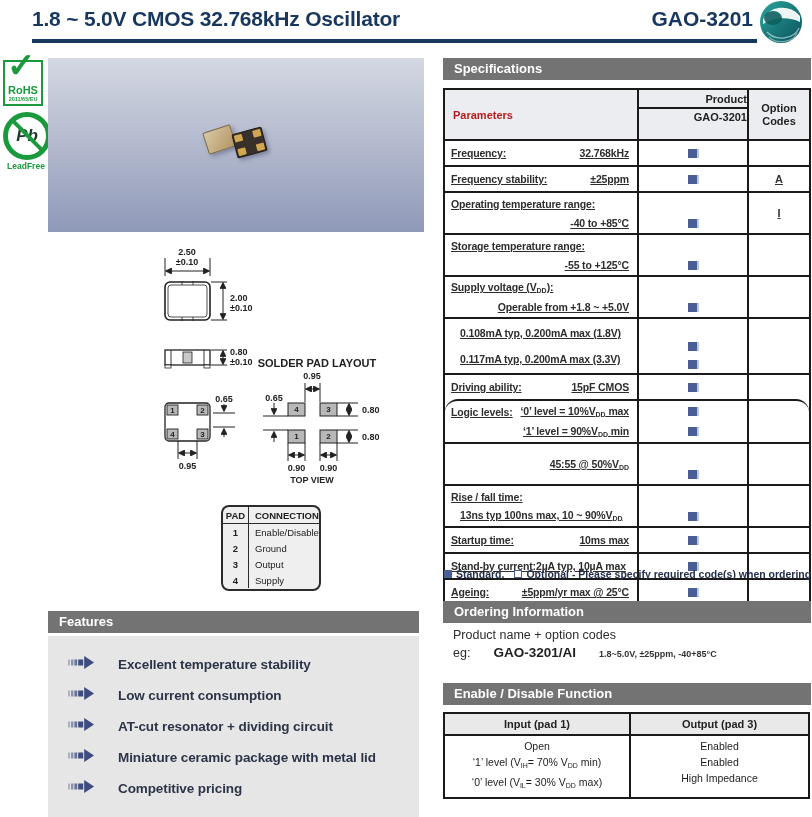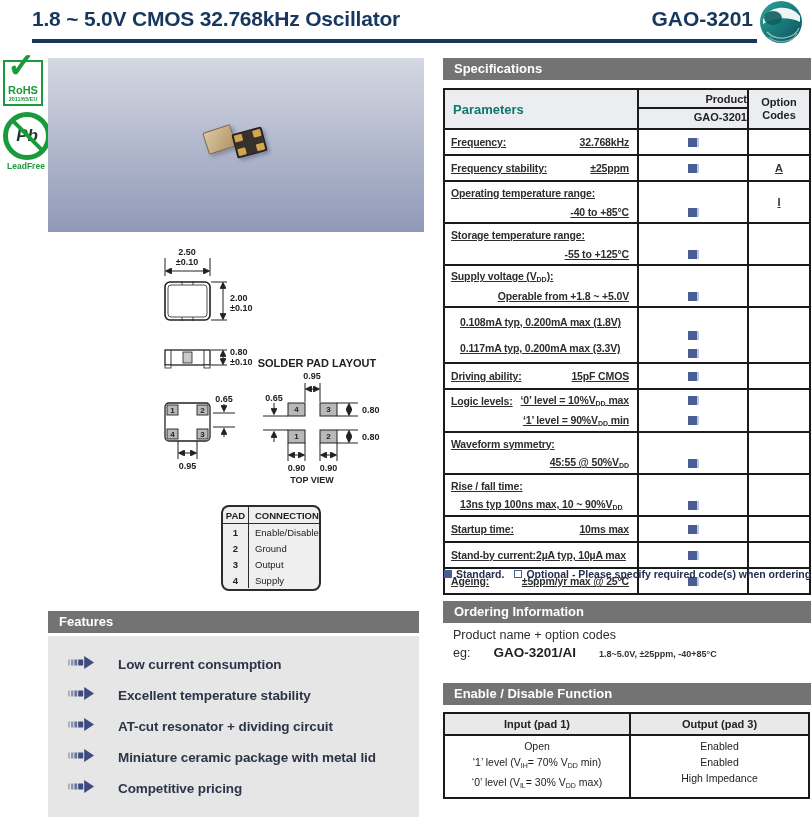--- a/index.html
+++ b/index.html
@@ -42,21 +42,21 @@
        line-height:22px;padding-left:11px;box-sizing:border-box;}
   .bar-spec{left:443px;top:58px;width:368px;}
   .bar-order{left:443px;top:601px;width:368px;}
   .bar-enable{left:443px;top:683px;width:368px;}
   .bar-features{left:48px;top:611px;width:371px;}
 
   
   .spec-table{left:443px;top:88px;width:368px;border:2px solid #1a1a1a;background:#fff;box-sizing:border-box;}
   .spec-header{display:grid;grid-template-columns:192px 110px 1fr;background:#ebedf1;}
   .hc{box-sizing:border-box;}
-  .hc-params{font-size:13px;font-weight:bold;color:#0f766e;display:flex;align-items:center;padding-left:8px;height:38px;}
+  .hc-params{font-size:11px;font-weight:bold;color:#b91c1c;display:flex;align-items:center;padding-left:8px;height:49px;}
   .hc-product{border-left:2px solid #1a1a1a;text-align:right;font-size:11px;font-weight:bold;}
   .hc-product .t{height:19px;line-height:19px;border-bottom:2px solid #1a1a1a;box-sizing:border-box;}
   .hc-product .b{height:17px;line-height:17px;}
   .hc-option{border-left:2px solid #1a1a1a;text-align:center;font-size:11px;font-weight:bold;
       display:flex;flex-direction:column;justify-content:center;line-height:13px;}
   .spec-row{display:grid;grid-template-columns:192px 110px 1fr;border-top:2px solid #1a1a1a;}
   .cell{box-sizing:border-box;display:flex;flex-direction:column;justify-content:center;text-decoration:underline;}
   .cell-param{padding:1px 6px 1px 6px;font-size:10.5px;font-weight:bold;color:#2d2d2d;letter-spacing:-0.15px;}
   .cell-param .ln{flex:1;display:flex;align-items:center;justify-content:space-between;white-space:nowrap;}
   .cell-param .ln .r{margin-left:auto;padding-right:2px;}
@@ -270,33 +270,33 @@
     <div class="feat-item">
       <span><svg width="26" height="13" viewBox="0 0 26 13">
           <g fill="#3e4b7e" stroke="none">
             <rect x="0" y="3.5" width="2" height="6" opacity="0.35"></rect>
             <rect x="3" y="3.5" width="2.4" height="6" opacity="0.55"></rect>
             <rect x="6.4" y="3.5" width="2.8" height="6" opacity="0.75"></rect>
             <rect x="10.2" y="3.5" width="5" height="6"></rect>
             <path d="M16.2,0 L26,6.5 L16.2,13 Z"></path>
           </g>
         </svg></span>
-      <span class="feat-text">Low current consumption</span>
+      <span class="feat-text">Excellent temperature stability</span>
     </div>
     <div class="feat-item">
       <span><svg width="26" height="13" viewBox="0 0 26 13">
           <g fill="#3e4b7e" stroke="none">
             <rect x="0" y="3.5" width="2" height="6" opacity="0.35"></rect>
             <rect x="3" y="3.5" width="2.4" height="6" opacity="0.55"></rect>
             <rect x="6.4" y="3.5" width="2.8" height="6" opacity="0.75"></rect>
             <rect x="10.2" y="3.5" width="5" height="6"></rect>
             <path d="M16.2,0 L26,6.5 L16.2,13 Z"></path>
           </g>
         </svg></span>
-      <span class="feat-text">Excellent temperature stability</span>
+      <span class="feat-text">Low current consumption</span>
     </div>
     <div class="feat-item">
       <span><svg width="26" height="13" viewBox="0 0 26 13">
           <g fill="#3e4b7e" stroke="none">
             <rect x="0" y="3.5" width="2" height="6" opacity="0.35"></rect>
             <rect x="3" y="3.5" width="2.4" height="6" opacity="0.55"></rect>
             <rect x="6.4" y="3.5" width="2.8" height="6" opacity="0.75"></rect>
             <rect x="10.2" y="3.5" width="5" height="6"></rect>
             <path d="M16.2,0 L26,6.5 L16.2,13 Z"></path>
           </g>
@@ -449,21 +449,21 @@
             <span class="r">15pF CMOS</span>
           </div>
         </div>
         <div class="cell cell-prod">
           <div class="ln">
             <span class="sq"></span>
           </div>
         </div>
         <div class="cell cell-opt"></div>
       </div>
-      <div class="spec-row" style="height: 41px;">
+      <div class="spec-row" style="height: 41px; border-radius: 13px;">
         <div class="cell cell-param">
           <div class="ln">
             <span class="l">Logic levels:</span>
             <span class="r">‘0’ level = 10%V<sub>DD</sub> max</span>
           </div>
           <div class="ln">
             <span class="r">‘1’ level = 90%V<sub>DD</sub> min</span>
           </div>
         </div>
         <div class="cell cell-prod">
@@ -471,23 +471,20 @@
             <span class="sq"></span>
           </div>
           <div class="ln">
             <span class="sq"></span>
           </div>
         </div>
         <div class="cell cell-opt"></div>
       </div>
       <div class="spec-row" style="height: 40px;">
         <div class="cell cell-param">
-          <div class="ln">
-            <span class="l">Waveform symmetry:</span>
-          </div>
           <div class="ln">
             <span class="r">45:55 @ 50%V<sub>DD</sub></span>
           </div>
         </div>
         <div class="cell cell-prod">
           <div class="ln"></div>
           <div class="ln">
             <span class="sq"></span>
           </div>
         </div>

